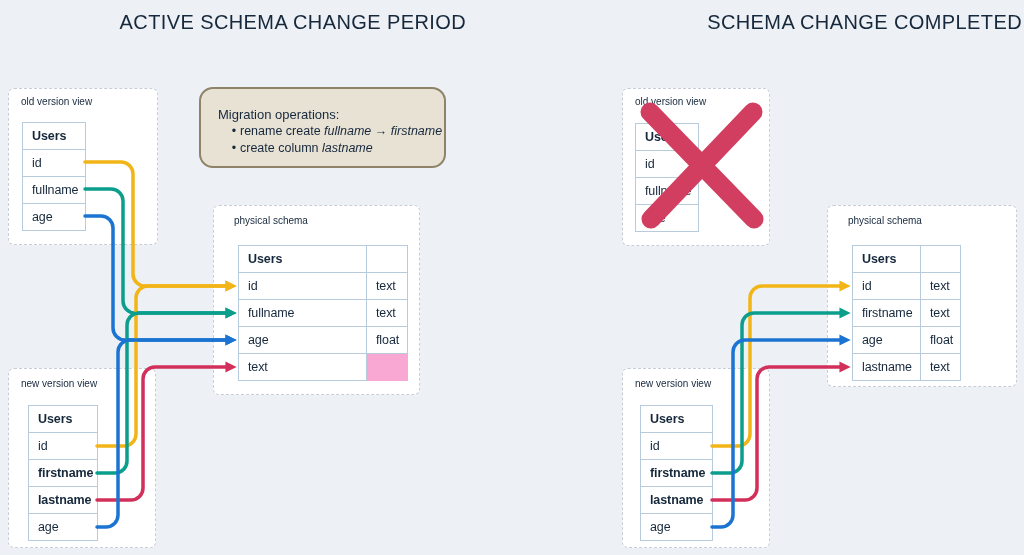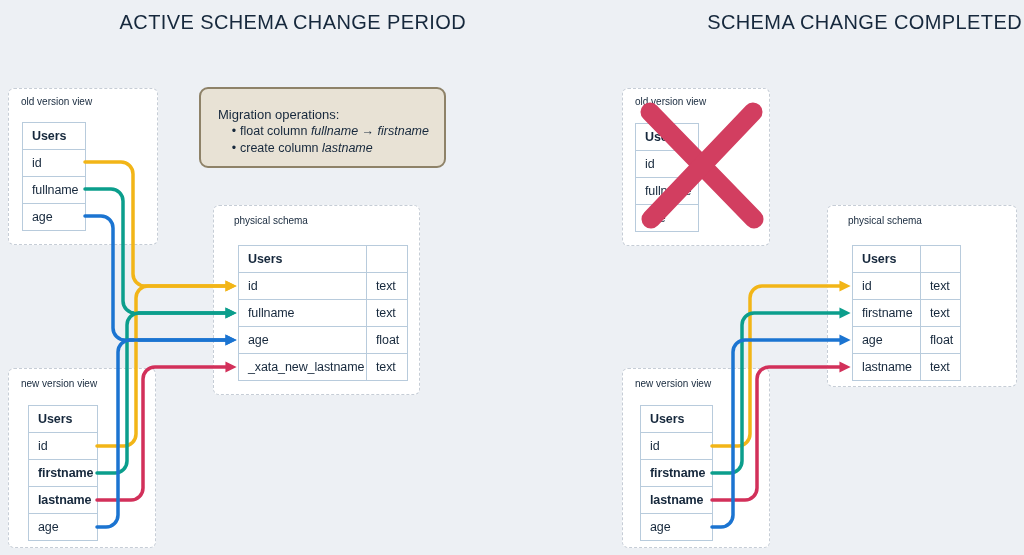--- a/index.html
+++ b/index.html
@@ -16,21 +16,21 @@
   .panel-label{position:absolute;font-size:10px;white-space:nowrap;color:var(--c-text)}
 
   .tbl{position:absolute;display:grid;background:#f9a8d4;font-size:12.5px;letter-spacing:-.1px;
        border-top:1px solid var(--c-table_border);border-left:1px solid var(--c-table_border)}
   .cell{height:27px;line-height:26px;padding:0 2px 0 9px;box-sizing:border-box;white-space:nowrap;
         border-right:1px solid var(--c-table_border);border-bottom:1px solid var(--c-table_border);background:#fff}
   .hdr{font-weight:bold}
   .bold{font-weight:bold}
 
   .note{position:absolute;left:199px;top:87px;width:247px;height:81px;box-sizing:border-box;
-        background:var(--c-note_bg);border:2px solid var(--c-note_border);border-radius:9px;
+        background:var(--c-note_bg);border:2px solid var(--c-note_border);border-radius:14px;
         padding:17px 0 0 17px;font-size:13px;line-height:17px}
   .note-item{display:flex;font-size:12.5px;line-height:17px;padding-left:10px}
   .bullet{width:12px;text-align:center;flex:0 0 12px}
 
   svg.overlay{position:absolute;left:0;top:0;z-index:5;pointer-events:none}
   .conn{fill:none;stroke-width:3.5;stroke-linecap:round}
   .st-yellow{stroke:var(--c-yellow)} .st-teal{stroke:var(--c-teal)}
   .st-blue{stroke:var(--c-blue)}   .st-red{stroke:var(--c-red)}
   .mk-yellow{fill:var(--c-yellow)} .mk-teal{fill:var(--c-teal)}
   .mk-blue{fill:var(--c-blue)}     .mk-red{fill:var(--c-red)}
@@ -50,42 +50,41 @@
     <div class="cell">id</div>
     <div class="cell">fullname</div>
     <div class="cell">age</div>
   </div>
 
 <div class="note">
   <div>Migration operations:</div>
   <div>
       <div class="note-item">
         <span class="bullet">•</span>
-        <span><span>float column </span><i>fullname</i><span> → </span><i>firstname</i></span>
+        <span><span>rename create </span><i>fullname</i><span> → </span><i>firstname</i></span>
       </div>
       <div class="note-item">
         <span class="bullet">•</span>
         <span><span>create column </span><i>lastname</i></span>
       </div>
     </div>
 </div>
 
 <div class="panel" style="left:213px;top:205px;width:207px;height:190px">
   <span class="panel-label" style="left:20px;top:9px">physical schema</span>
 </div>
 <div class="tbl" style="left: 238px; top: 245px; grid-template-columns: 128px 41px;">
     <div class="cell hdr">Users</div>
     <div class="cell hdr"></div>
     <div class="cell">id</div>
     <div class="cell">text</div>
     <div class="cell">fullname</div>
     <div class="cell">text</div>
     <div class="cell">age</div>
     <div class="cell">float</div>
-    <div class="cell">_xata_new_lastname</div>
     <div class="cell">text</div>
   </div>
 
 <div class="panel" style="left:8px;top:368px;width:148px;height:180px">
   <span class="panel-label" style="left:12px;top:9px">new version view</span>
 </div>
 <div class="tbl" style="left: 28px; top: 405px; grid-template-columns: 69px;">
     <div class="cell hdr">Users</div>
     <div class="cell">id</div>
     <div class="cell bold">firstname</div>

